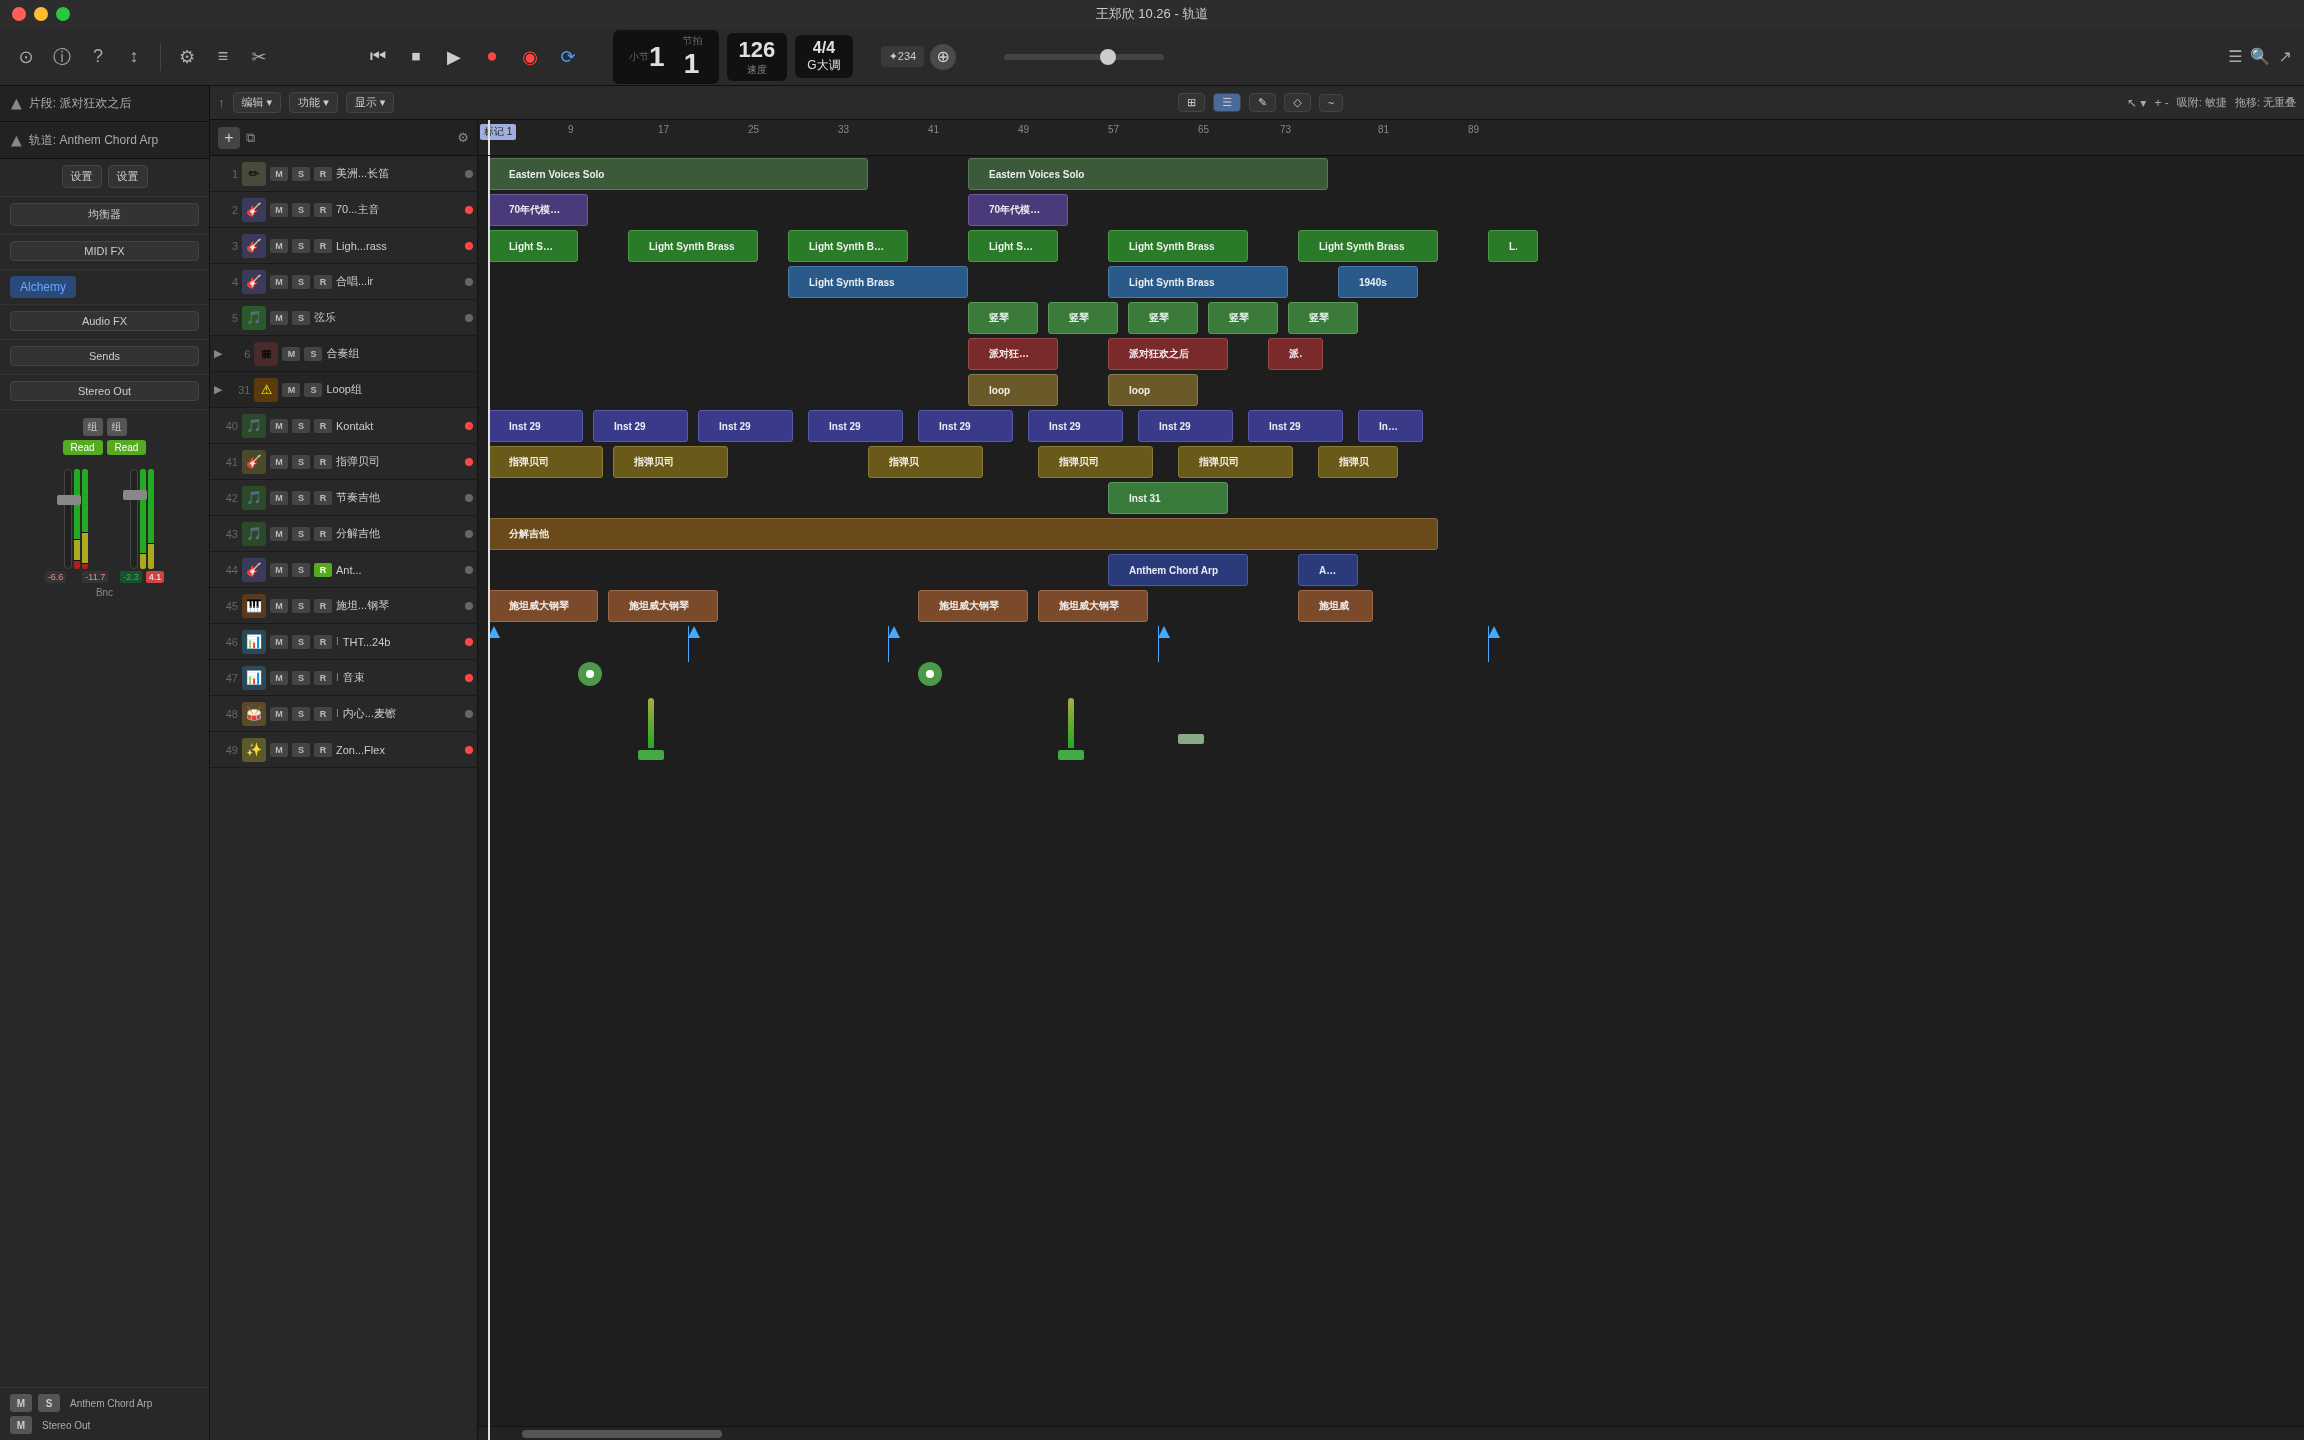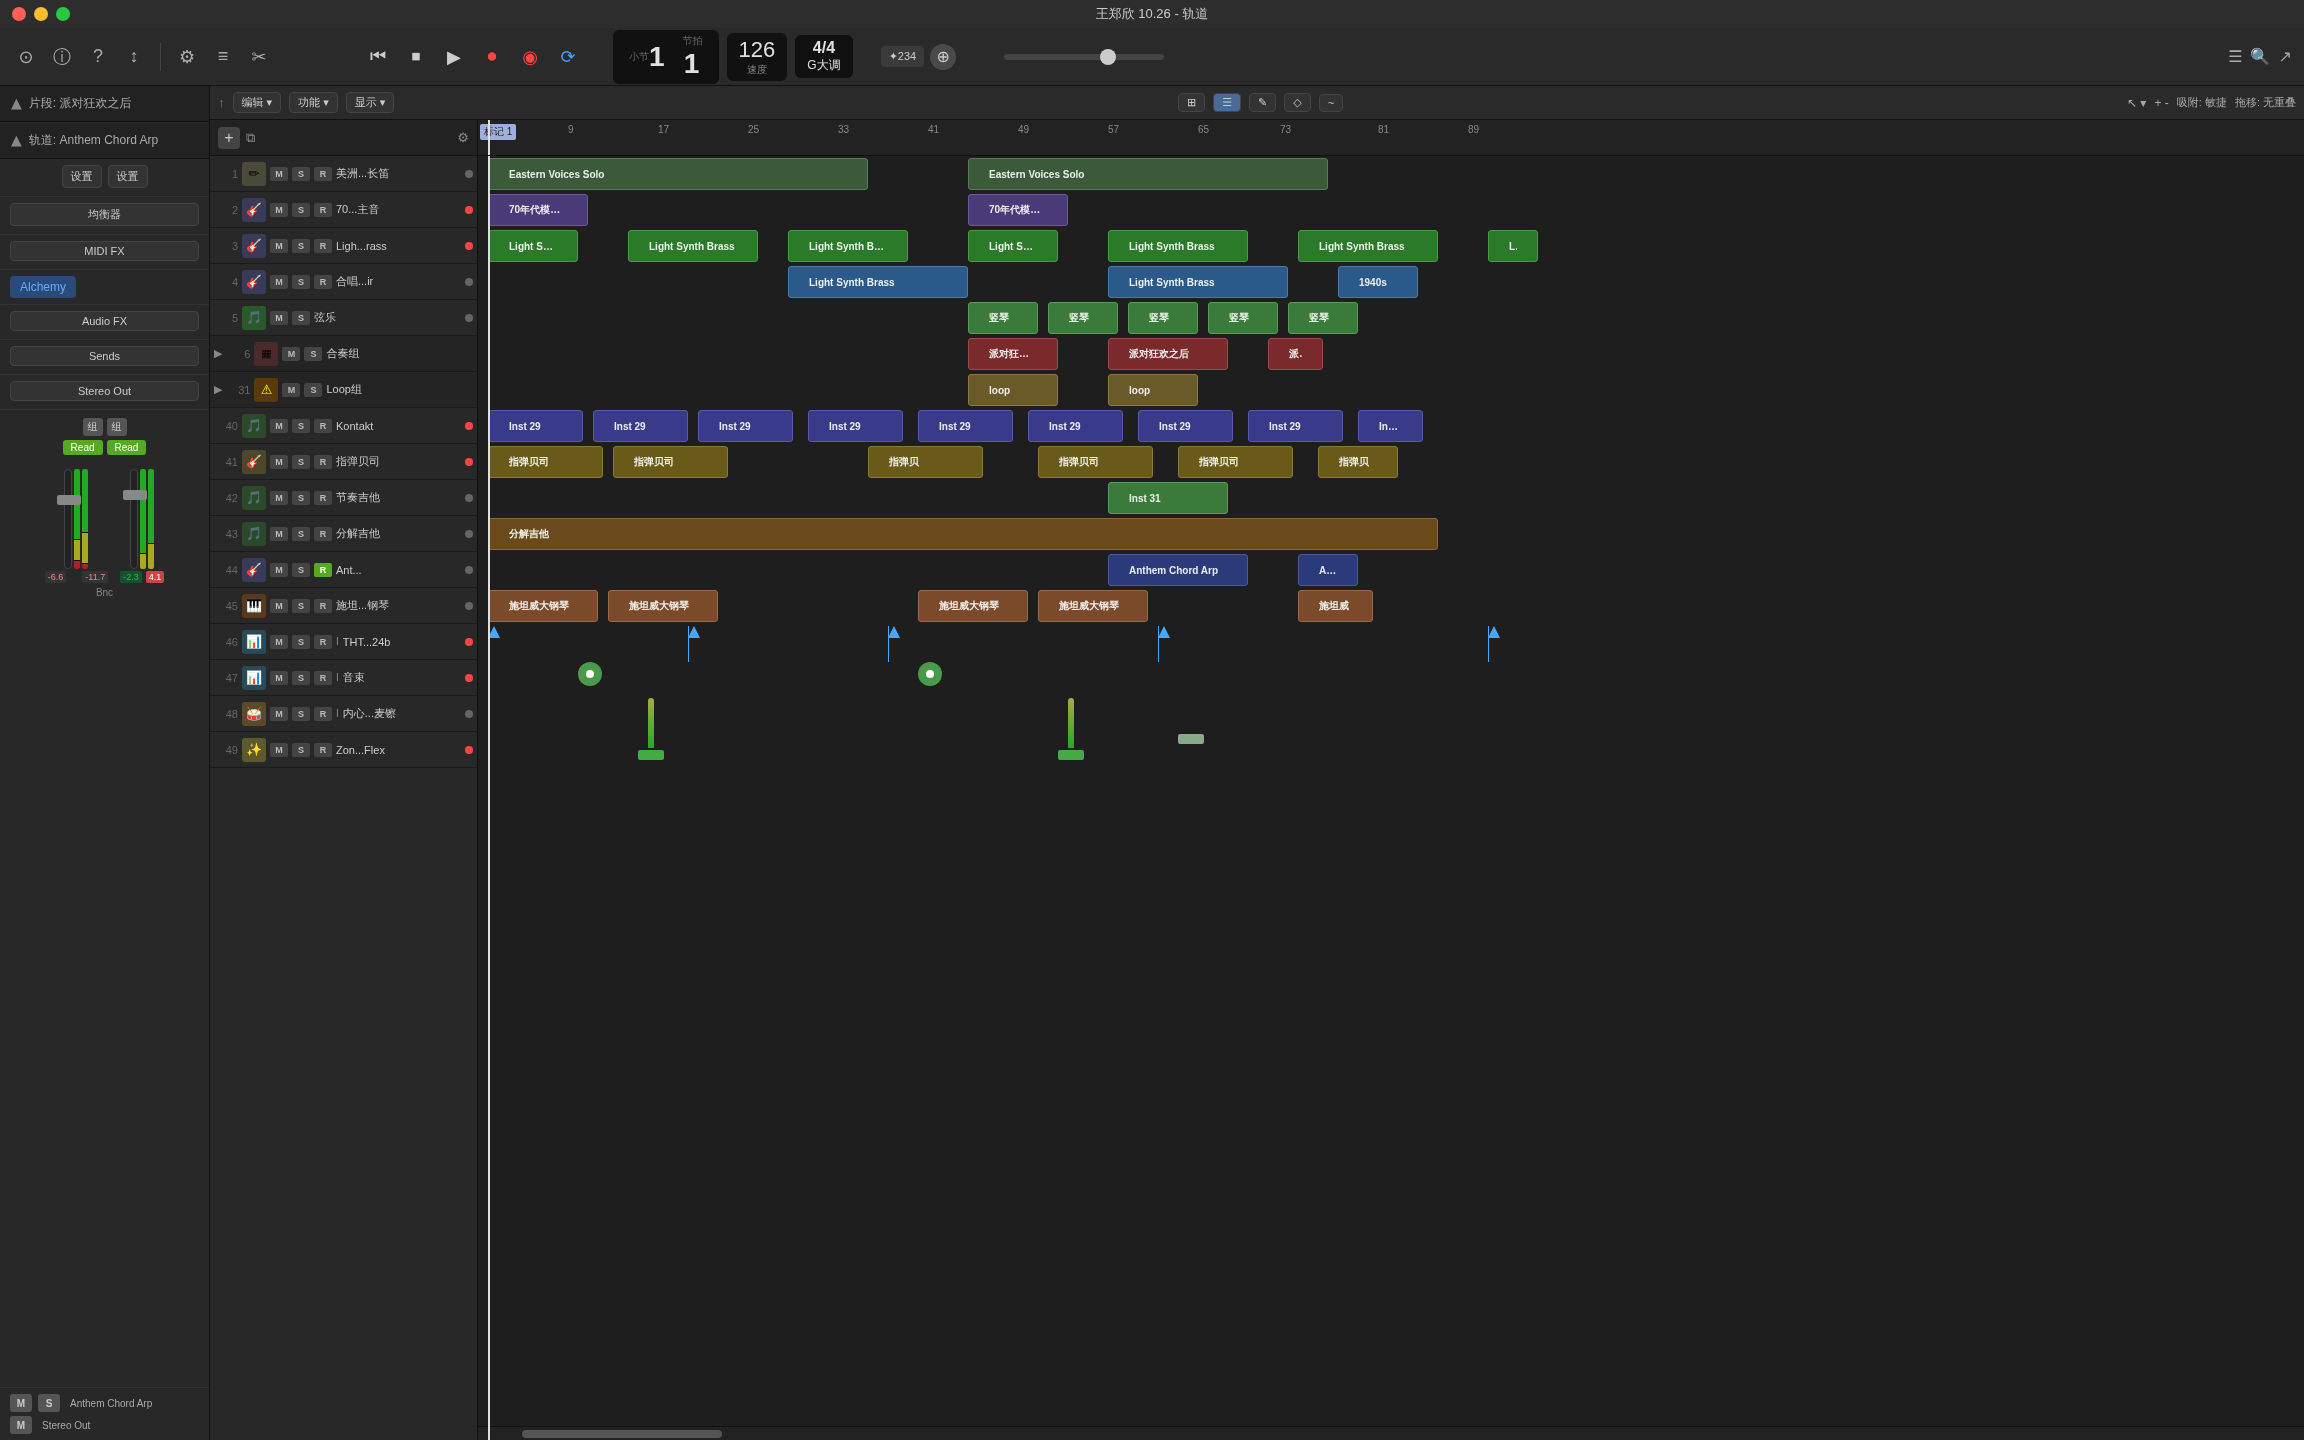--- a/index.html
+++ b/index.html
@@ -95,21 +95,21 @@
       font-variant-numeric: tabular-nums;
     }
     .tempo-display {
       background: #111;
       border-radius: 6px;
       padding: 4px 12px;
       display: flex;
       flex-direction: column;
       align-items: center;
     }
-    .tempo-val { color: #e0e0e0; font-size: 22px; font-weight: normal; }
+    .tempo-val { color: #e0e0e0; font-size: 22px; font-weight: bold; }
     .tempo-lbl { color: #888; font-size: 10px; }
     .sig-display {
       background: #111;
       border-radius: 6px;
       padding: 4px 12px;
       display: flex;
       flex-direction: column;
       align-items: center;
     }
     .sig-val { color: #e0e0e0; font-size: 16px; font-weight: bold; }

